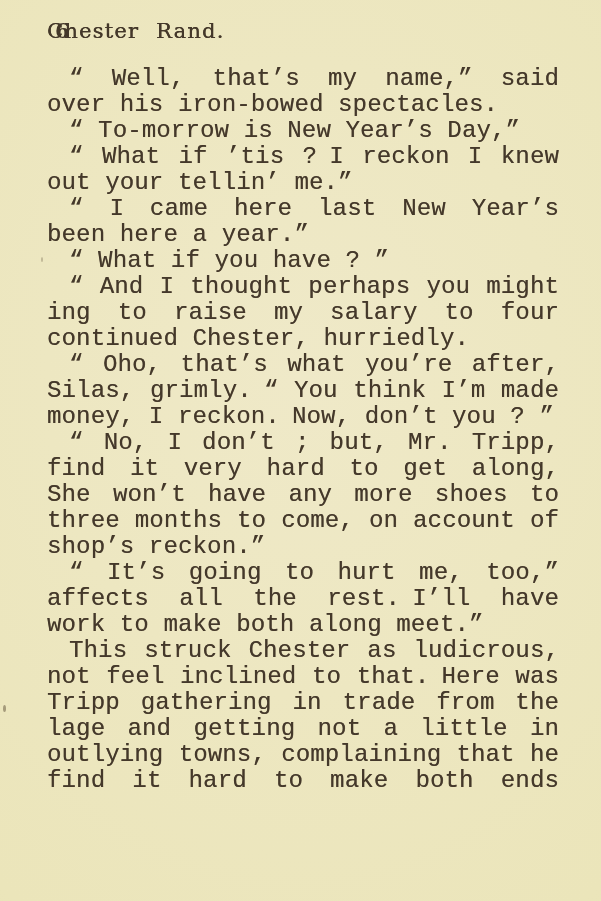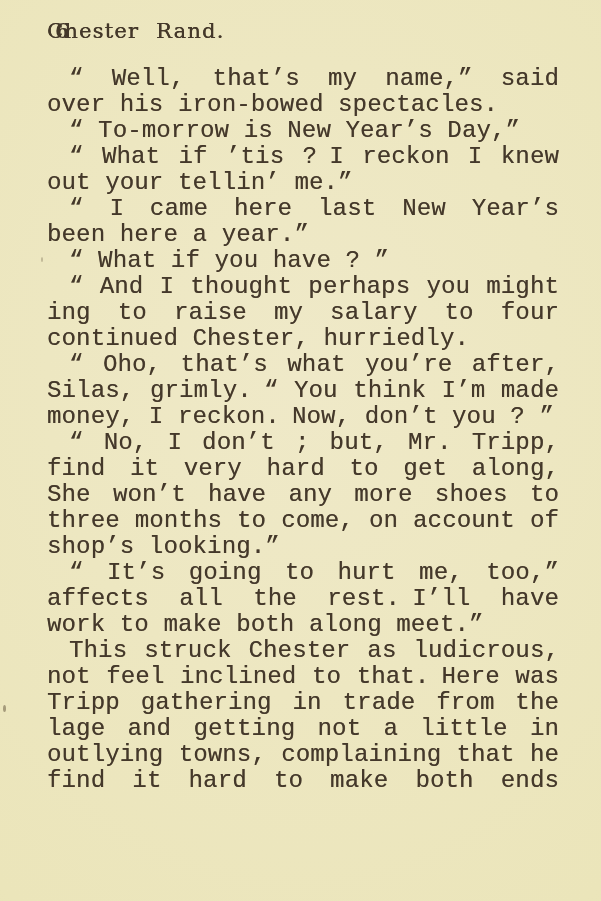--- a/index.html
+++ b/index.html
@@ -105,21 +105,21 @@
       <div class="ln fill first">“ Oho, that’s what you’re after, is it ? ” said</div>
       <div class="ln fill">Silas, grimly. “ You think I’m made of</div>
       <div class="ln end">money, I reckon. Now, don’t you ? ”</div>
     </div>
 
     <div class="para">
       <div class="ln fill first">“ No, I don’t ; but, Mr. Tripp, mother and I</div>
       <div class="ln fill">find it very hard to get along, really we do.</div>
       <div class="ln fill">She won’t have any more shoes to bind for</div>
       <div class="ln fill">three months to come, on account of the shoe</div>
-      <div class="ln end">shop’s looking.”</div>
+      <div class="ln end">shop’s reckon.”</div>
     </div>
 
     <div class="para">
       <div class="ln fill first">“ It’s going to hurt me, too,” said Silas, with</div>
       <div class="ln fill">affects all the rest. I’ll have mighty hard</div>
       <div class="ln end">work to make both along meet.”</div>
     </div>
 
     <div class="para">
       <div class="ln fill first">This struck Chester as ludicrous, but he did</div>

